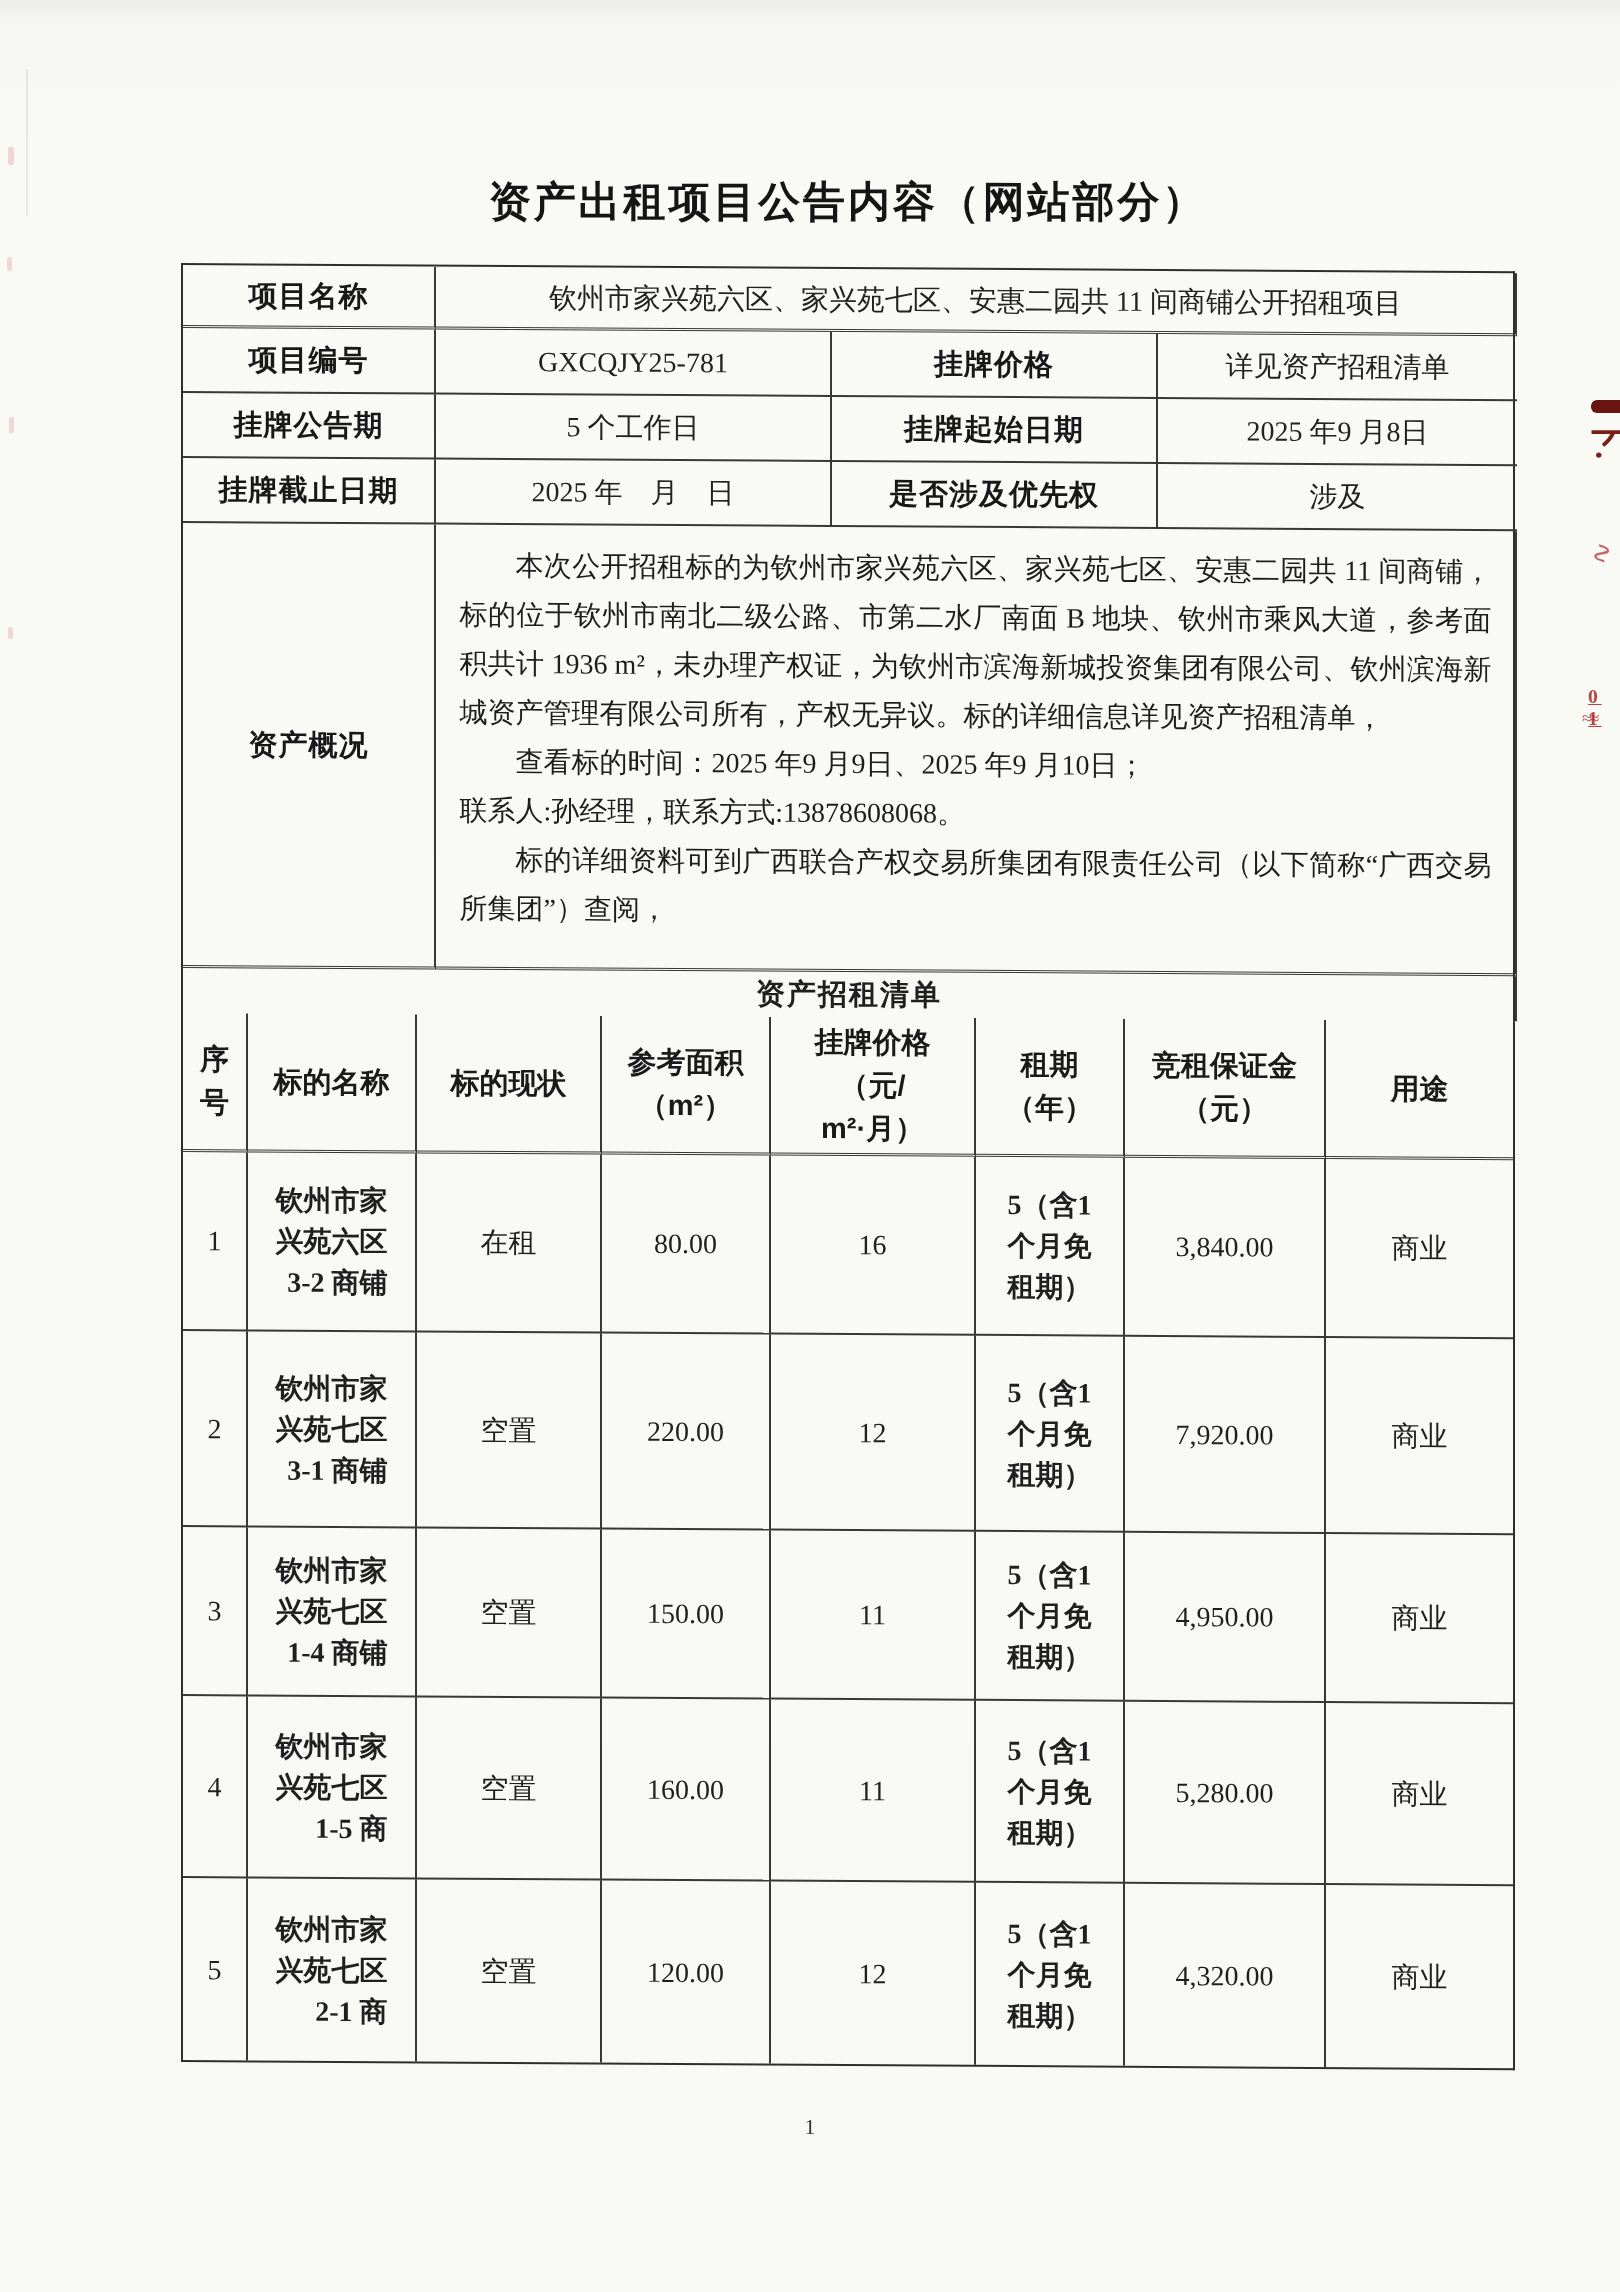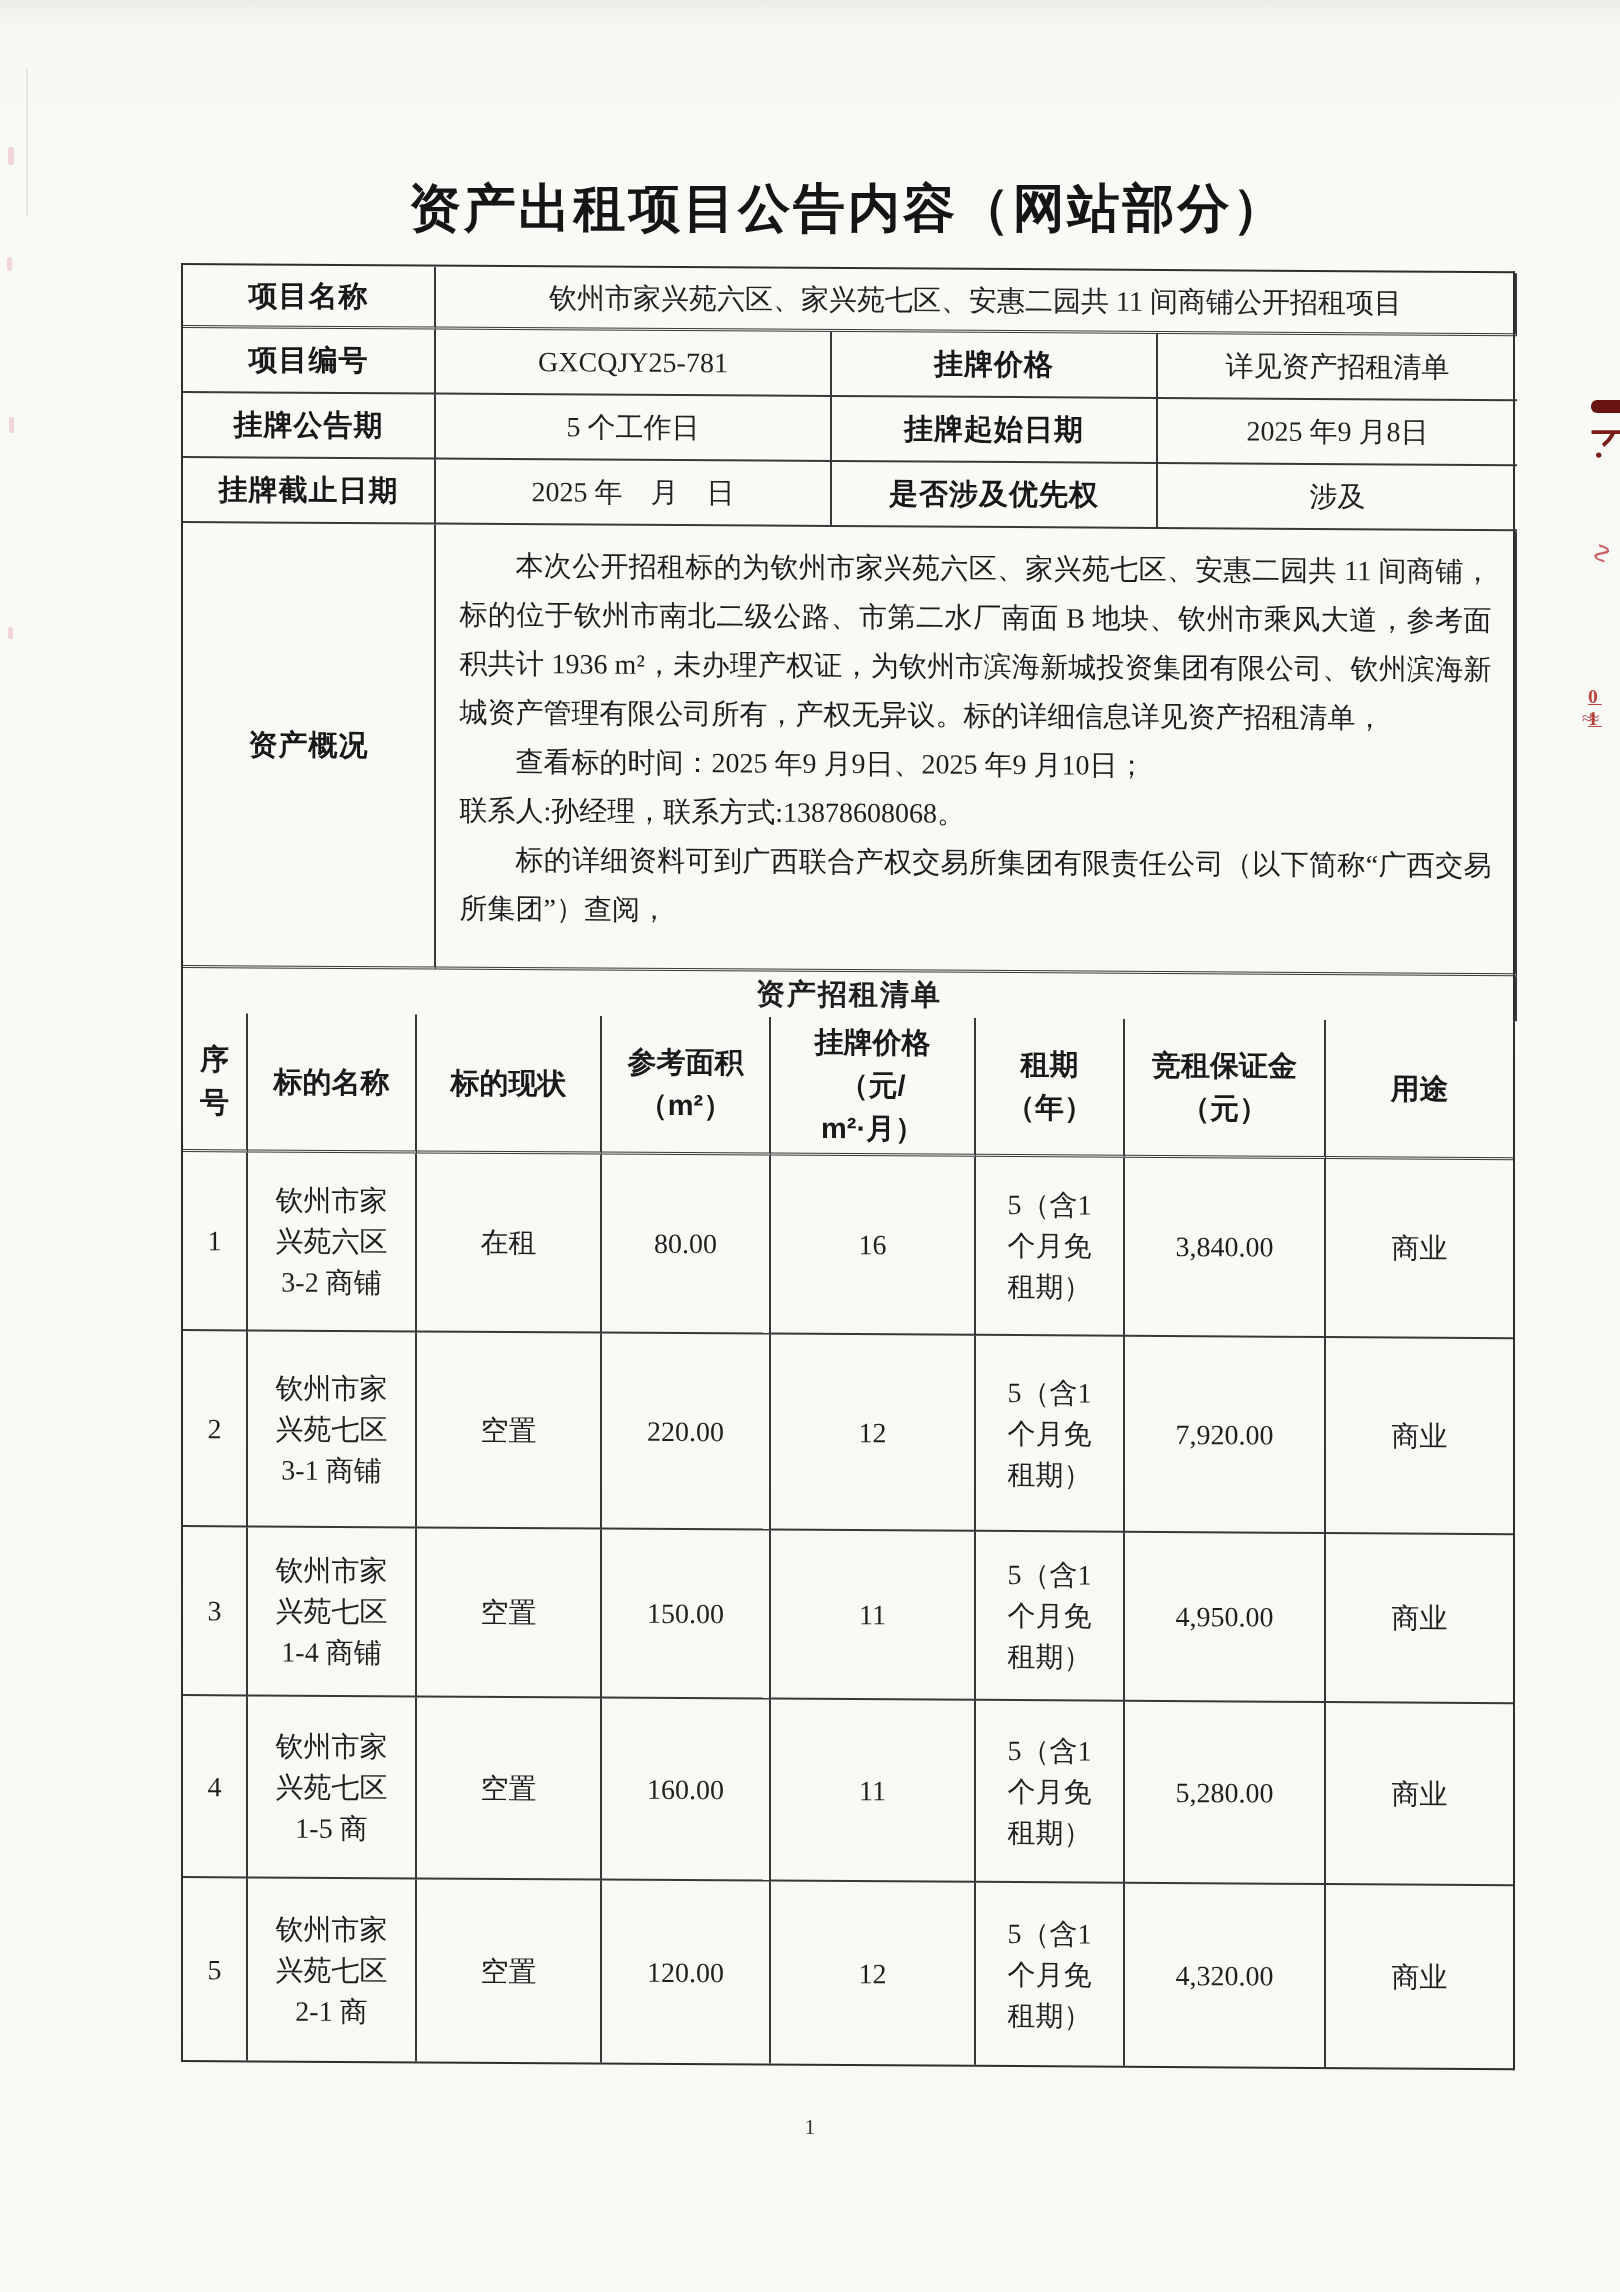--- a/index.html
+++ b/index.html
@@ -15,21 +15,21 @@
   
   .edge-streak{position:absolute;background:rgba(90,90,95,.10);}
   .pink-dash{position:absolute;background:rgba(225,130,150,.30);border-radius:2px;}
   .top-smudge{position:absolute;left:0;top:0;width:100%;height:25.5px;
     background:linear-gradient(180deg,rgba(120,120,125,.08),rgba(120,120,125,0));}
 
   .title{
     position:absolute;left:181px;top:174px;width:1334px;
     text-align:center;
     font-family:Liberation Sans, sans-serif;
-    font-weight:bold;font-size:52px;letter-spacing:2.9px;color:#151515;
+    font-weight:bold;font-size:42px;letter-spacing:2.9px;color:#151515;
   }
 
   .tables{
     position:absolute;left:181px;top:263px;width:1334px;
     transform:skewY(0.35deg);transform-origin:0 0;
   }
   .grid{display:grid;border:2.9px solid #2e2e2e;box-sizing:border-box;background:transparent;}
   .grid > .row{display:contents;}
   .cell{
     border-right:2px solid #383838;border-bottom:2px solid #383838;
@@ -66,21 +66,21 @@
 
   .list-grid{grid-template-columns:65px 169px 185px 169px 205px 149px 201px 1fr;
              grid-template-rows:139px 179px 196px 169px 182px 182px;
              border-top:none;}
   .hdr{
     font-family:"Liberation Sans","DejaVu Sans",sans-serif;
     font-weight:600;font-size:29px;color:#1a1a1a;
     white-space:pre-line;line-height:43px;padding:2px 3.9px;
   }
   .blk{display:flex;justify-content:center;}
-  .blk span{display:block;text-align:center;white-space:pre-line;}
+  .blk span{display:block;text-align:right;white-space:pre-line;font-weight:bold;}
   .num{font-size:28px;}
 
   .page-number{
     position:absolute;left:0;right:0;top:2115px;text-align:center;
     font-size:21.6px;color:#333;
   }
 
   
   .red-bar{position:absolute;left:1591px;top:400px;width:33px;height:12.7px;
     background:#681511;border-radius:5.9px 0 0 5.9px;}

